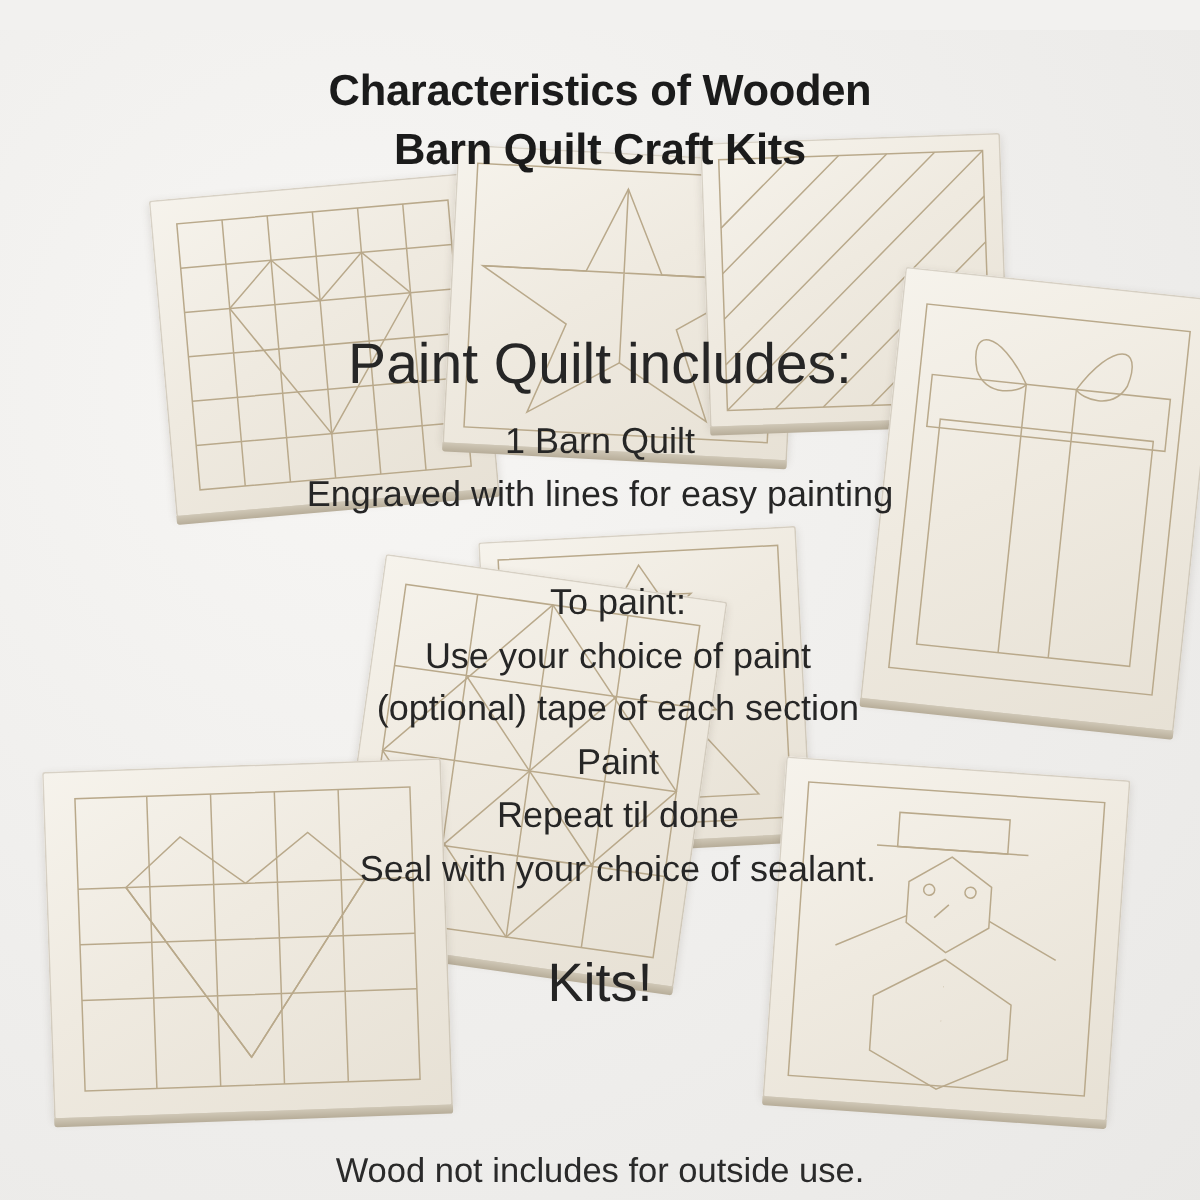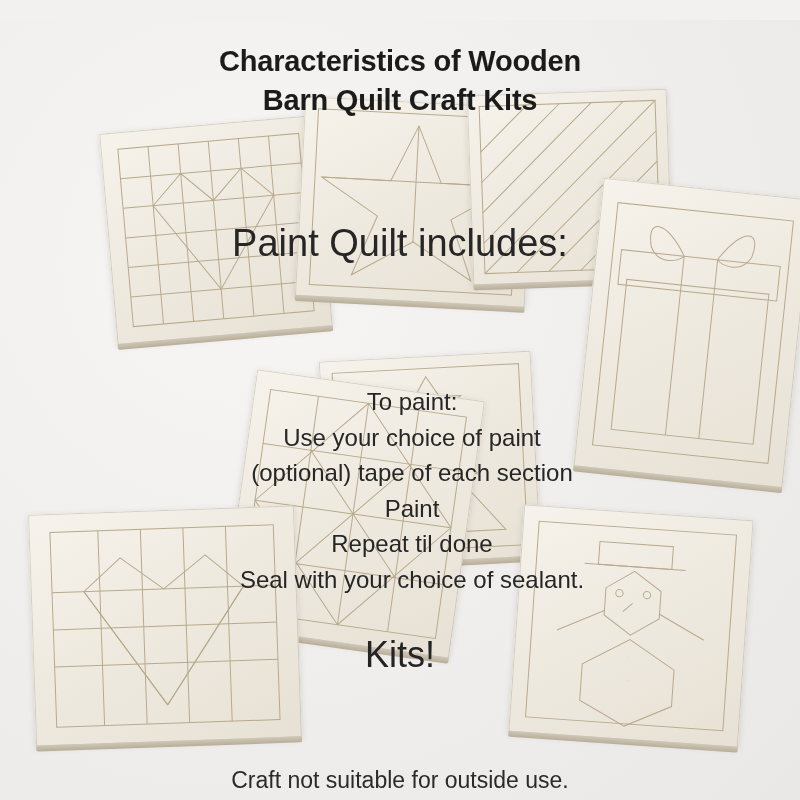--- a/index.html
+++ b/index.html
@@ -212,25 +212,27 @@
       <path d="M50 40 L46 44"></path>
       <path d="M38 44 L18 54 M62 44 L82 54"></path>
       <path d="M50 64 H50.1 M50 74 H50.1"></path>
     </svg>
   </div>
 
   <div class="txt" id="heading">Characteristics of Wooden
 Barn Quilt Craft Kits</div>
 
   <div class="txt" id="includes-title">Paint Quilt includes:</div>
+  <div class="txt" id="includes-lines">1 Barn Quilt
+Engraved with lines for easy painting</div>
 
   <div class="txt" id="paint-lines">To paint:
 Use your choice of paint
 (optional) tape of each section
 Paint
 Repeat til done
 Seal with your choice of sealant.</div>
 
   <div class="txt" id="enjoy">Kits!</div>
 
-  <div class="txt" id="footer">Craft not suitable for outside use.</div>
+  <div class="txt" id="footer">Wood not includes for outside use.</div>
 
 </div>
 
 </body></html>

